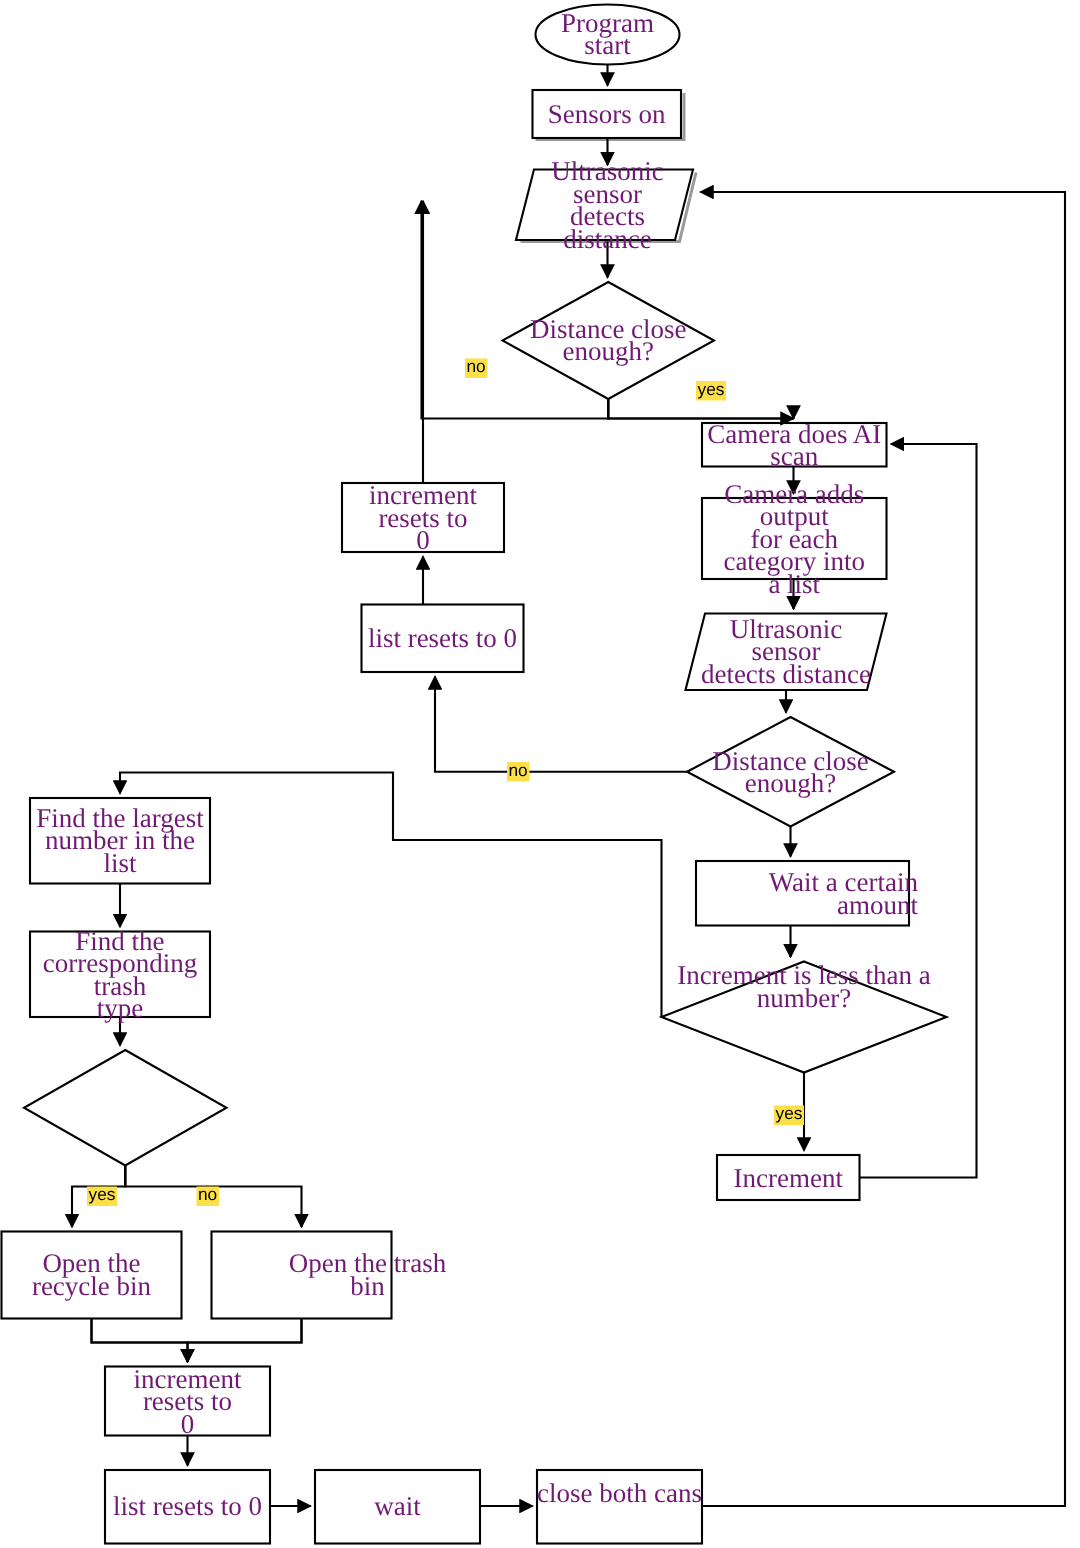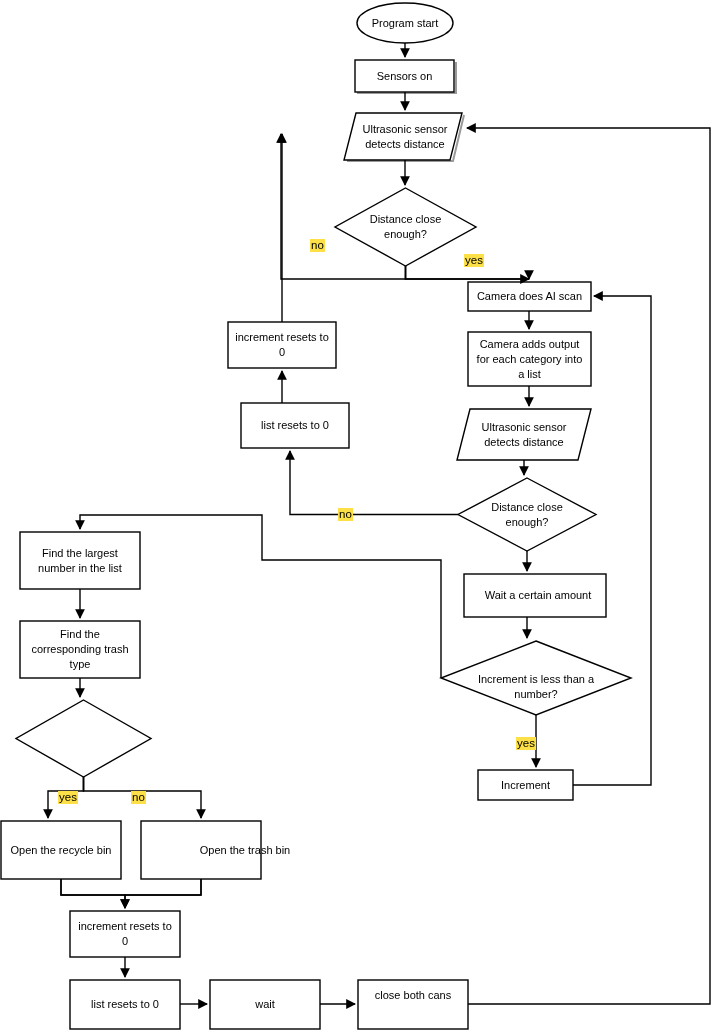--- a/index.html
+++ b/index.html
@@ -24,24 +24,24 @@
     left: 0;
     width: 720px;
     height: 1032px;
   }
   .node-label {
     position: absolute;
     display: flex;
     align-items: center;
     justify-content: center;
     text-align: center;
-    font-family: Liberation Sans, sans-serif;
-    font-size: 11px;
+    font-family: Liberation Serif, serif;
+    font-size: 18px;
     line-height: 15px;
-    color: #000000;
+    color: #701a75;
     pointer-events: none;
     white-space: pre-line;
   }
   .edge-label {
     position: absolute;
     font-family: "Liberation Sans", sans-serif;
     font-size: 11.5px;
     line-height: 13px;
     color: #000000;
     background: #fde047;
@@ -135,22 +135,22 @@
   <div class="node-label" style="left:341px; top:188px; width:129px; height:78px;">Distance close
 enough?</div>
   <div class="node-label" style="left:468px; top:282px; width:123px; height:29px;">Camera does AI scan</div>
   <div class="node-label" style="left:468px; top:332px; width:123px; height:54px;">Camera adds output
 for each category into
 a list</div>
   <div class="node-label" style="left:463px; top:409px; width:122px; height:51px;">Ultrasonic sensor
 detects distance</div>
   <div class="node-label" style="left:463px; top:478px; width:128px; height:73px;">Distance close
 enough?</div>
-  <div class="node-label" style="left:464px; top:574px; width:148px; height:43px;">Wait a certain amount</div>
-  <div class="node-label" style="left:446px; top:650px; width:180px; height:74px;">Increment is less than a
+  <div class="node-label" style="left:464px; top:574px; width:148px; height:43px;text-align:right;">Wait a certain amount</div>
+  <div class="node-label" style="left:446px; top:621px; width:180px; height:74px;">Increment is less than a
 number?</div>
   <div class="node-label" style="left:478px; top:770px; width:95px; height:30px;">Increment</div>
   <div class="node-label" style="left:228px; top:322px; width:108px; height:46px;">increment resets to
 0</div>
   <div class="node-label" style="left:241px; top:403px; width:108px; height:45px;">list resets to 0</div>
   <div class="node-label" style="left:20px; top:532px; width:120px; height:57px;">Find the largest
 number in the list</div>
   <div class="node-label" style="left:20px; top:621px; width:120px; height:57px;">Find the
 corresponding trash
 type</div>

